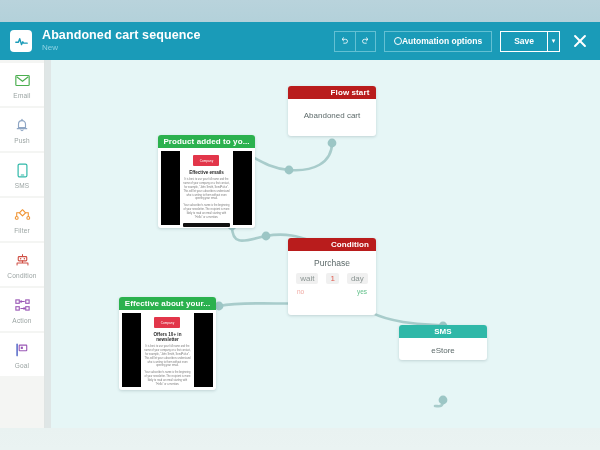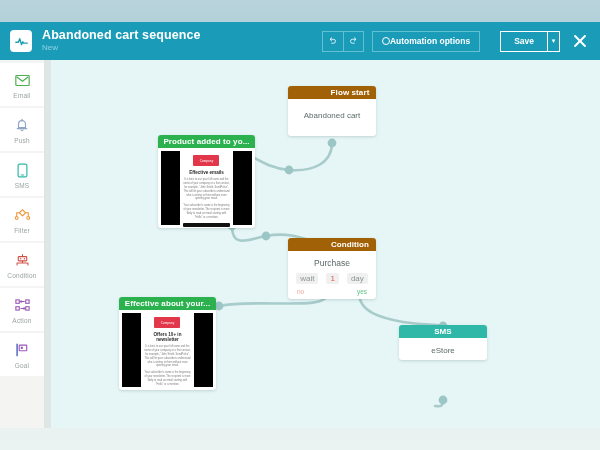--- a/index.html
+++ b/index.html
@@ -27,21 +27,21 @@
   .app-title{color:#ffffff;font-size:12.5px;font-weight:bold;letter-spacing:.1px;}
   .app-sub{color:#8fd3e4;font-size:8px;margin-top:2px;}
   .header-spacer{flex:1 1 auto;}
   .hbtn{height:21px;box-sizing:border-box;border:1px solid #63c0d3;
     background:transparent;color:#ffffff;font-size:8.5px;font-weight:bold;
     display:flex;align-items:center;justify-content:center;cursor:pointer;
     font-family:"Liberation Sans", sans-serif;}
   .undo-grp{display:flex;margin-right:8px;}
   .undo-grp .hbtn{width:21px;border-right-width:0;font-size:10px;font-weight:normal;}
   .undo-grp .hbtn:last-child{border-right-width:1px;}
-  .auto-btn{padding:0 9px;margin-right:20px;}
+  .auto-btn{padding:0 9px;margin-right:8px;}
   .auto-btn .gear{width:8px;height:8px;border-radius:50%;
     border:1.5px solid #ffffff;box-sizing:border-box;flex:0 0 auto;}
   .save-grp{display:flex;margin-right:9px;}
   .save-grp .hbtn{border-color:#ffffff;}
   .save-btn{padding:0 13px;border-right-width:0;}
   .save-caret{width:13px;font-size:7px;font-weight:normal;}
   .close-x{width:22px;height:22px;margin-right:9px;position:relative;cursor:pointer;flex:0 0 auto;}
   .close-x::before,.close-x::after{content:"";position:absolute;left:3px;top:10px;
     width:16px;height:2px;background:#ffffff;border-radius:1px;}
   .close-x::before{transform:rotate(45deg);}
@@ -62,21 +62,21 @@
   
   .canvas{position:relative;flex:1 1 auto;background:#e6f6f6;overflow:hidden;}
   .canvas-svg{position:absolute;left:0;top:0;}
 
   
   .node{position:absolute;background:#ffffff;border-radius:3px;
     box-shadow:0 1px 3px rgba(60,90,95,.22);overflow:hidden;}
   .node-head{height:13px;display:flex;align-items:center;justify-content:center;
     color:#ffffff;font-size:8px;font-weight:bold;letter-spacing:.1px;
     white-space:nowrap;overflow:hidden;}
-  .head-red{background:#a16207;padding-left:36px;}
+  .head-red{background:#b91c1c;padding-left:36px;}
   .head-green{background:#2bb14e;}
   .head-teal{background:#2fb8a8;}
   .node-body{padding:8px 6px;text-align:center;}
   .node-text{font-size:8px;color:#5d6a6a;line-height:1.35;text-align:center;}
 
   
   .cond-title{font-size:8.5px;color:#5d6a6a;margin-bottom:5px;}
   .chips{display:flex;justify-content:center;gap:8px;}
   .chip{background:#f0f0f0;color:#8b9593;font-size:8px;padding:1px 4px;border-radius:2px;}
   .chip-num{color:#e0594c;}
@@ -292,21 +292,21 @@
             <div class="m-h">Effective emails</div>
             <div class="m-p">It is best to use your full name and the name of your company or a first contact, for example, "John Smith, SendPulse". This will let your subscribers understand who is writing to them without even opening your email.</div>
             <div class="m-p">Your subscriber's name is the beginning of your newsletter. The recipient is more likely to read an email starting with "Hello" or a mention.</div>
             <div class="m-bar"></div>
           </div>
         </div>
       </div>
 
       <div class="node" style="left:237px;top:178px;width:88px;">
         <div class="node-head head-red">Condition</div>
-        <div class="node-body" style="padding:7px 5px 4px;">
+        <div class="node-body" style="padding:7px 5px 20px;">
           <div class="cond-title">Purchase</div>
           <div class="chips">
             <span class="chip">wait</span>
             <span class="chip chip-num">1</span>
             <span class="chip">day</span>
           </div>
           <div class="yn">
             <span class="yn-no">no</span>
             <span class="yn-yes">yes</span>
           </div>

